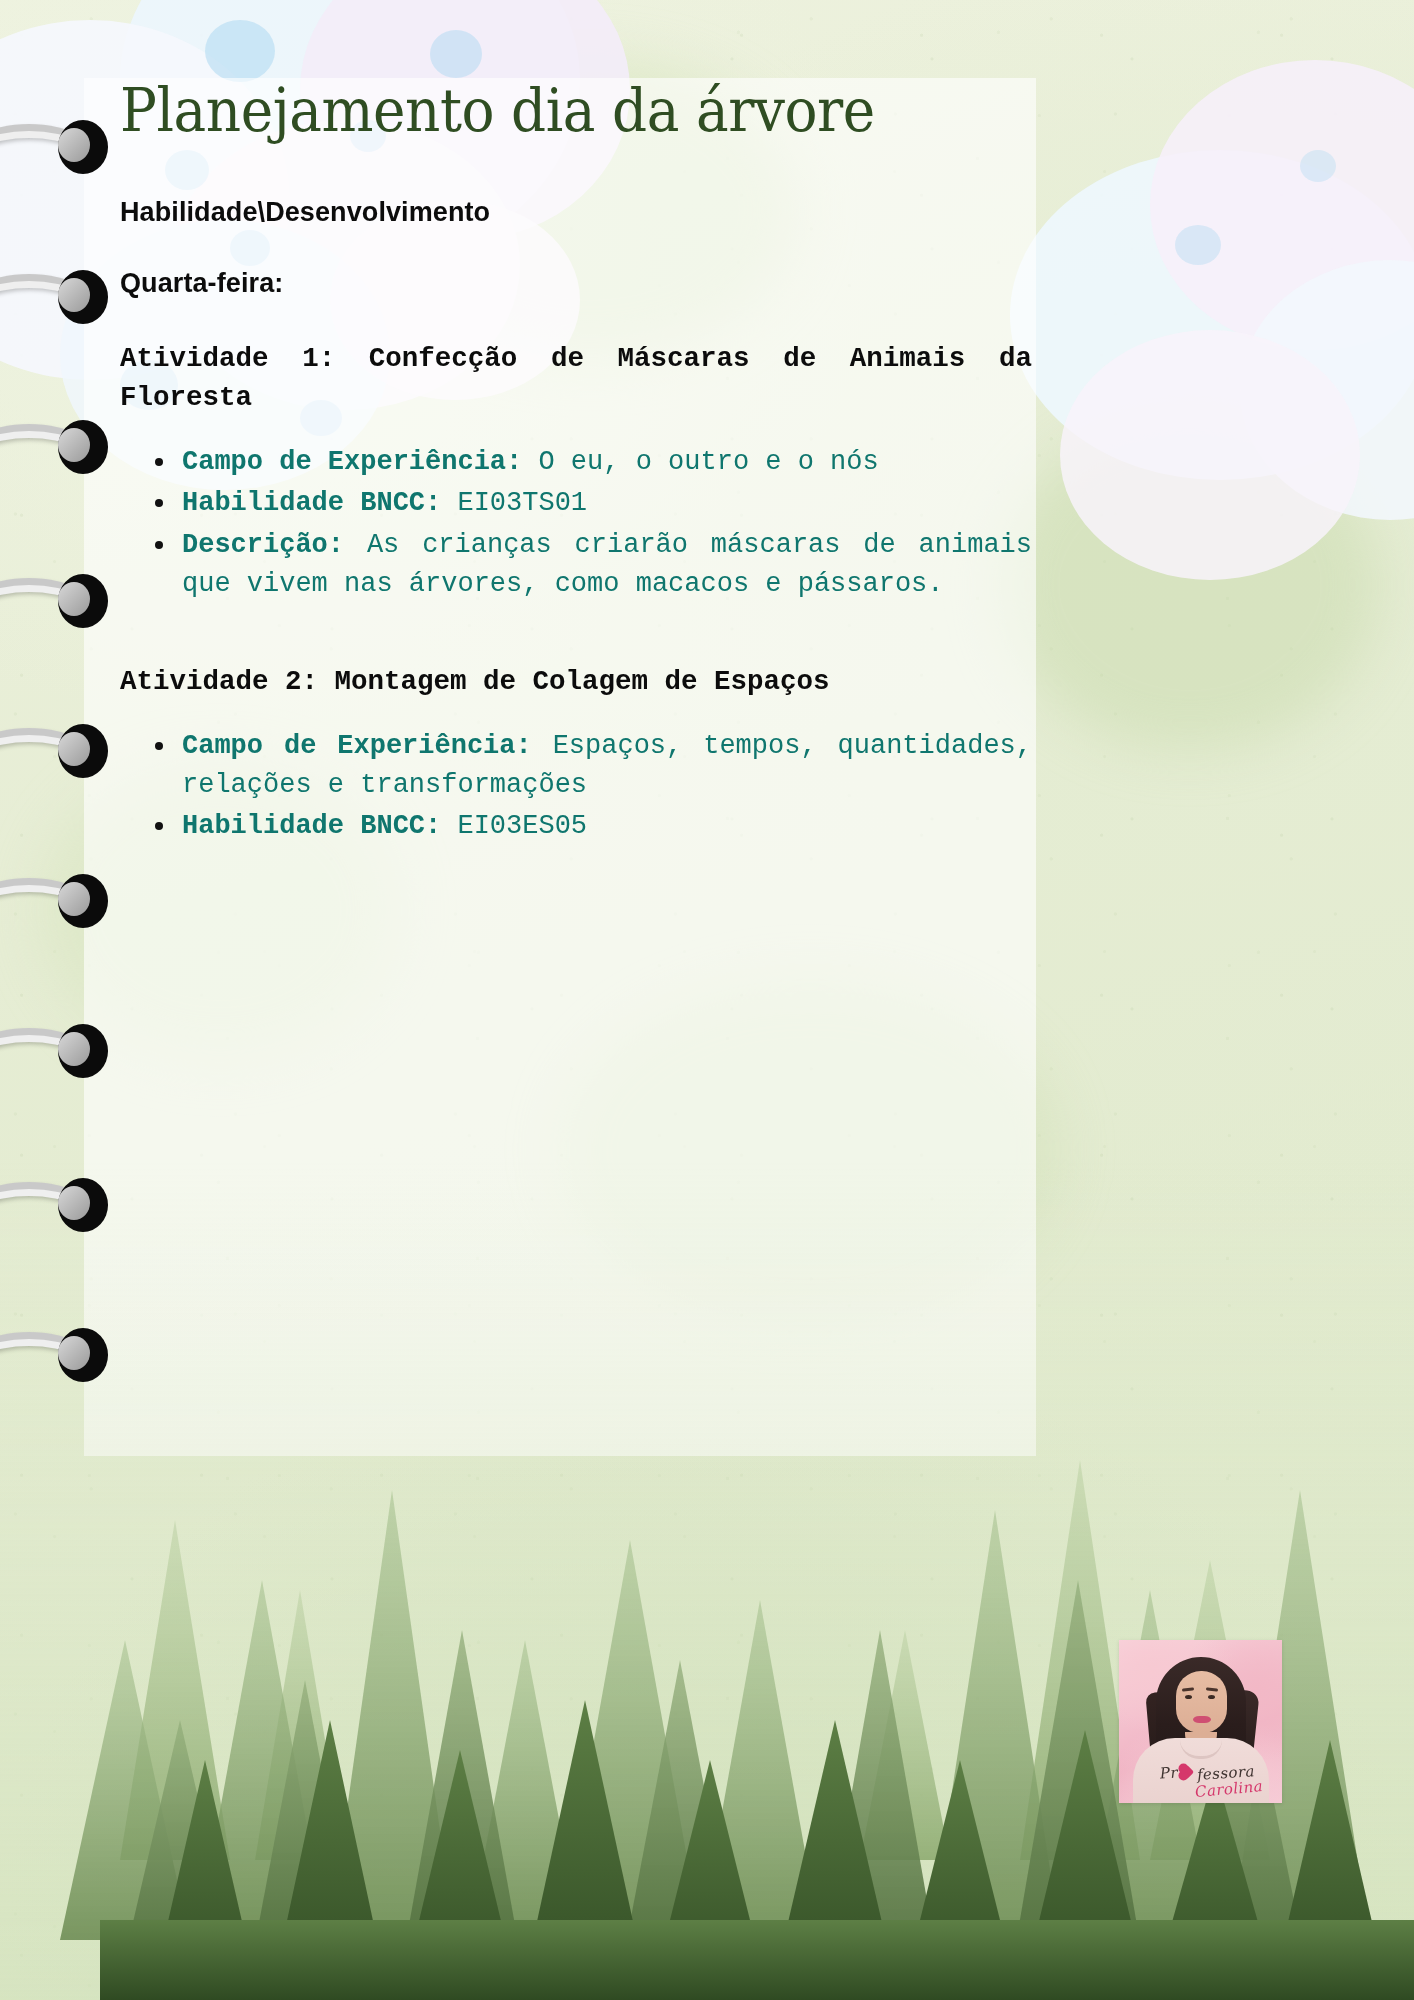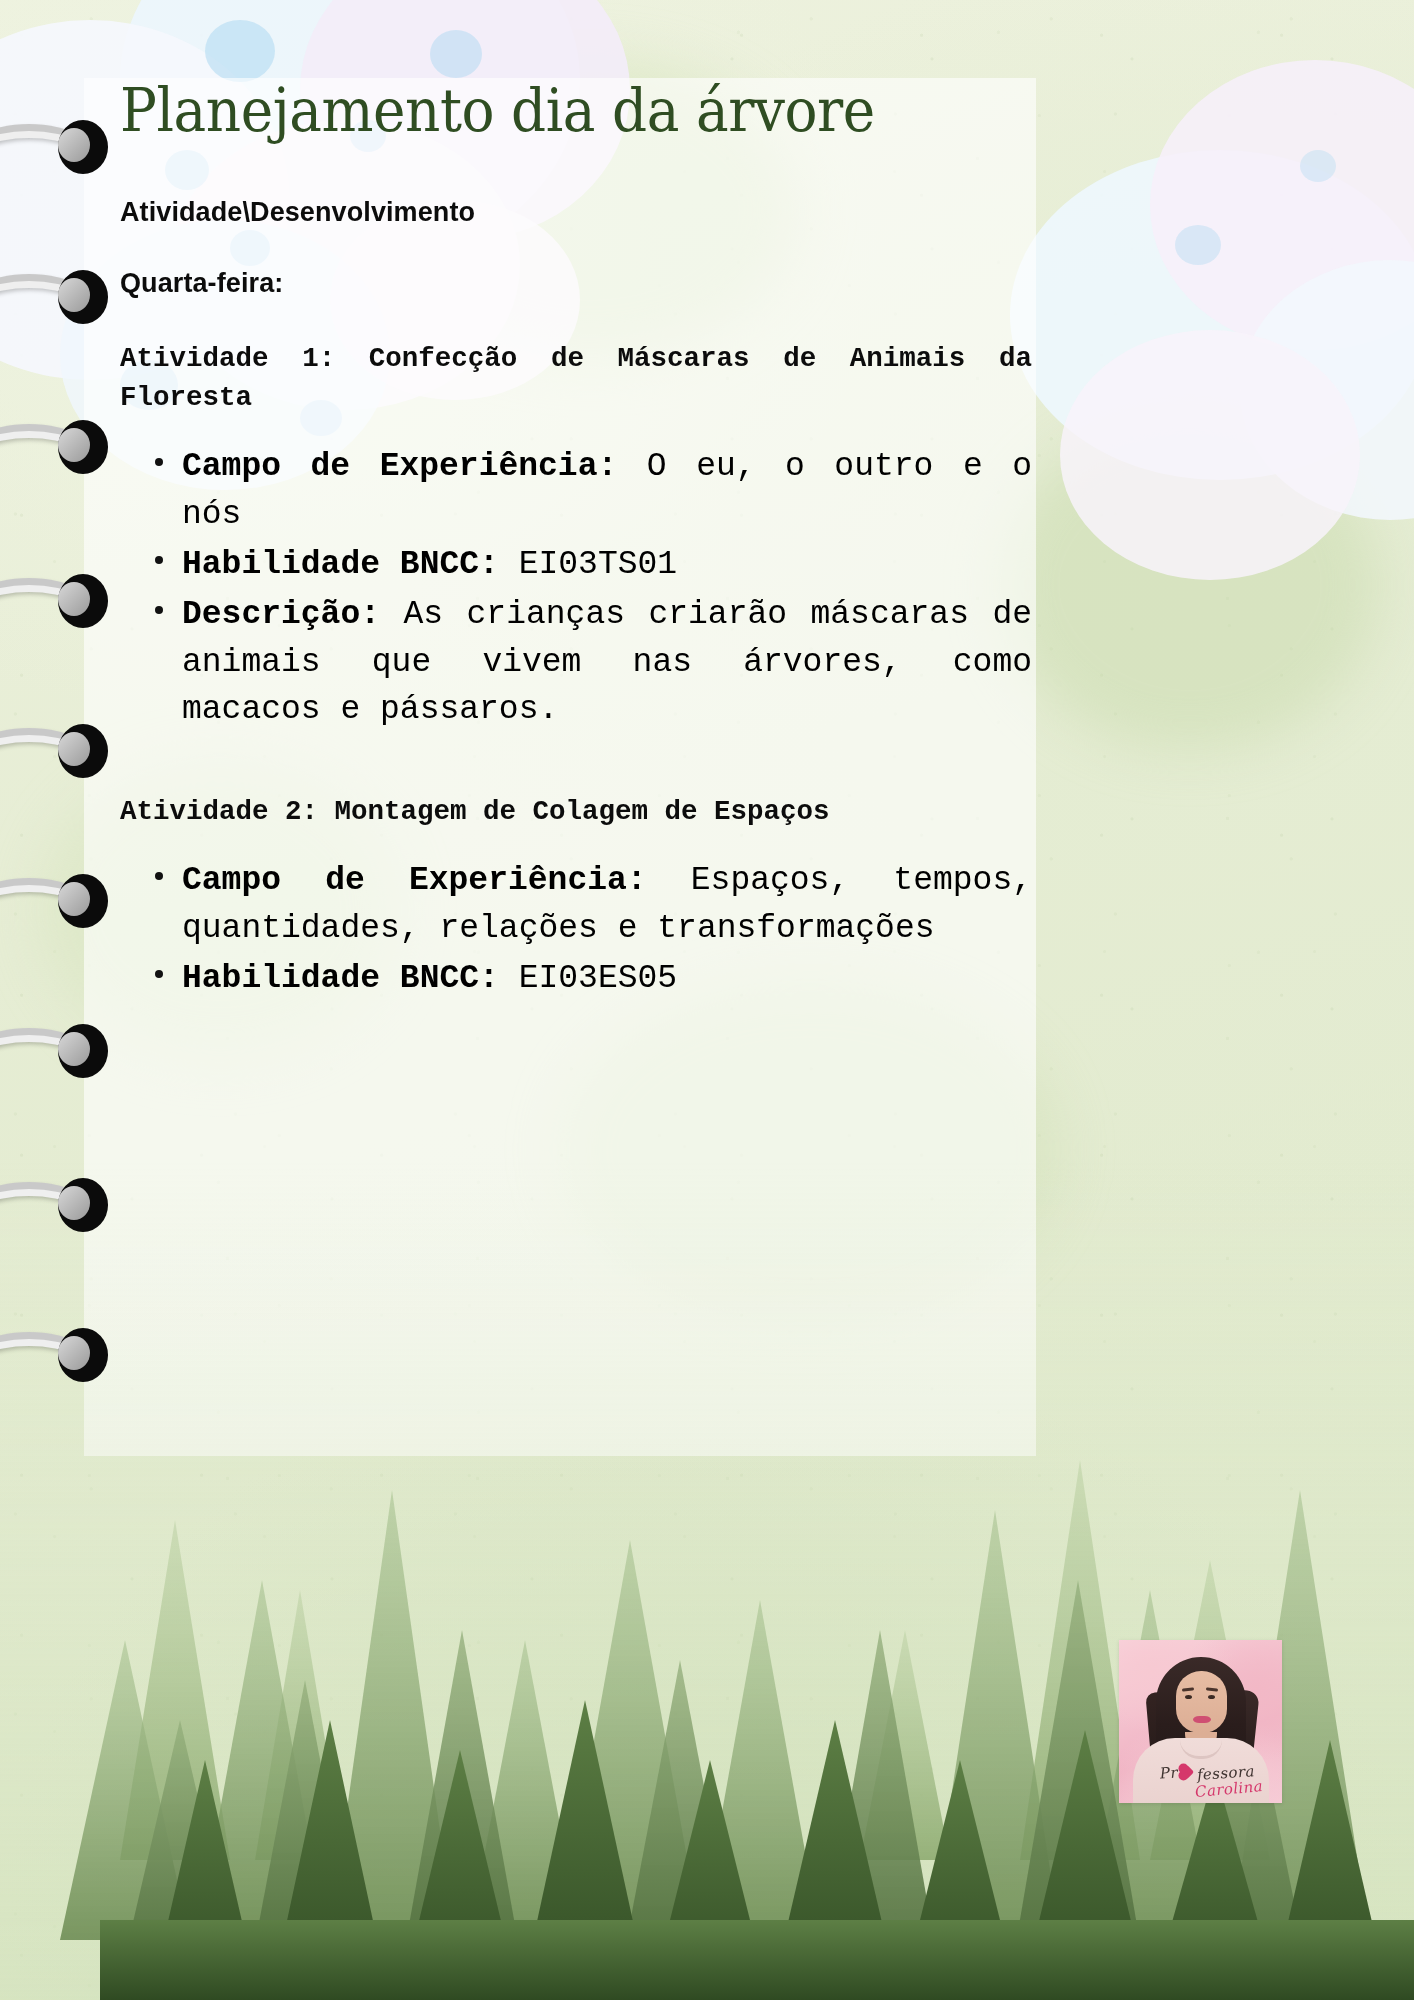--- a/index.html
+++ b/index.html
@@ -96,21 +96,21 @@
     letter-spacing:.1px;margin:0;
   }
   .act-head{
     font-size:27.5px;font-weight:bold;color:#0c0c0c;
     text-align:justify;text-align-last:left;
     line-height:1.42;margin:0;
   }
   .bullets{margin:0;padding:0 0 0 62px;list-style:none;}
   .bullets li{
     position:relative;
-    font-size:33px;color:#000000;line-height:1.45;
+    font-size:27px;color:#0f766e;line-height:1.45;
     text-align:justify;text-align-last:left;
     margin:0 0 2px 0;
   }
   .bullets li::before{
     content:"";position:absolute;left:-27px;top:15px;
     width:8px;height:8px;border-radius:50%;background:#111;
   }
   .bullets b{font-weight:bold;}
   .spacer-s{height:26px;}
   .spacer-m{height:40px;}
@@ -359,21 +359,21 @@
       <span class="hole-in"></span>
   </div>
 </div>
 
 <div class="content">
 
   <h1 class="page-title">Planejamento dia da árvore</h1>
 
   <div class="spacer-l"></div>
 
-  <p class="lead">Atividade\Desenvolvimento</p>
+  <p class="lead">Habilidade\Desenvolvimento</p>
 
   <div class="spacer-m"></div>
 
   <p class="lead">Quarta-feira:</p>
 
   <div class="spacer-m"></div>
 
   <div class="block">
     <p class="act-head">Atividade 1: Confecção de Máscaras de Animais da Floresta</p>
     <div class="spacer-s"></div>

